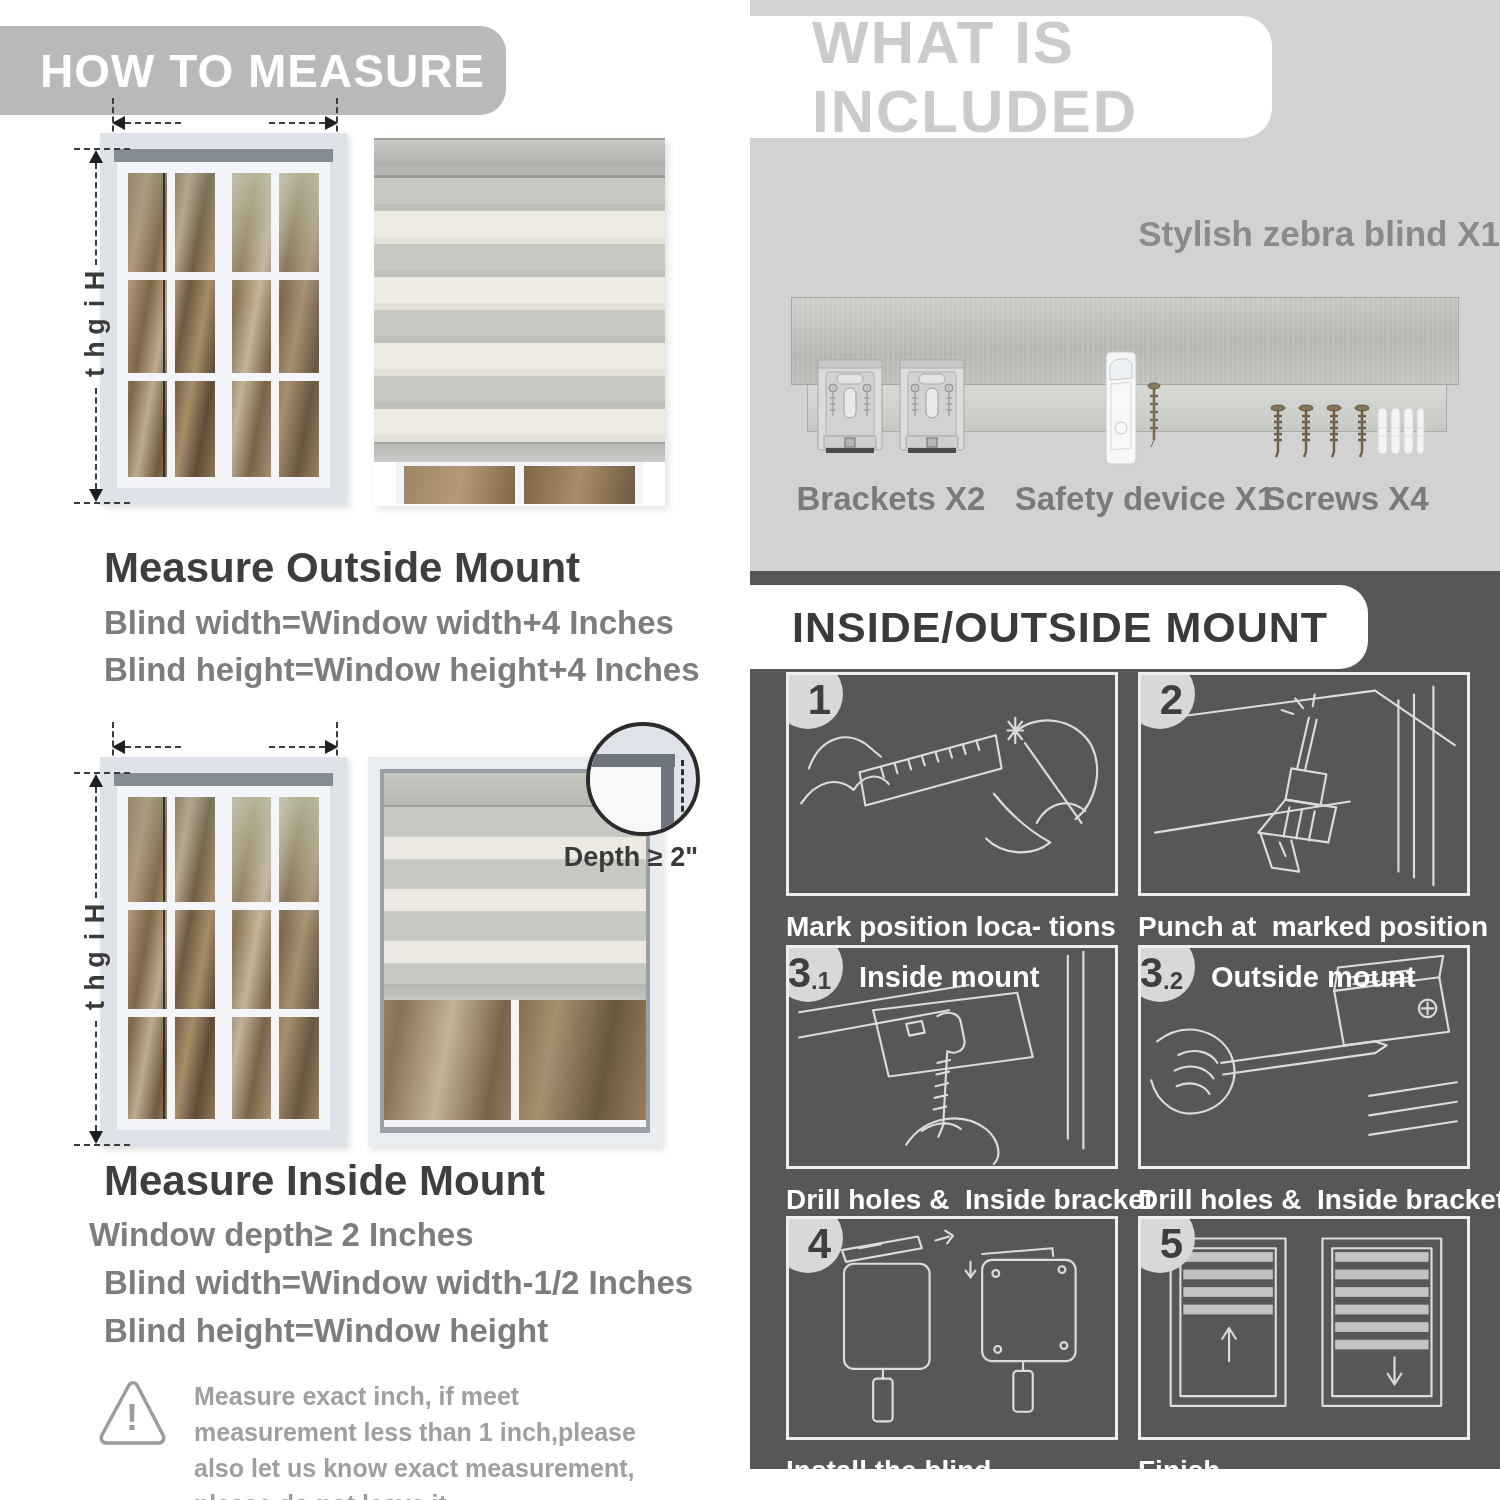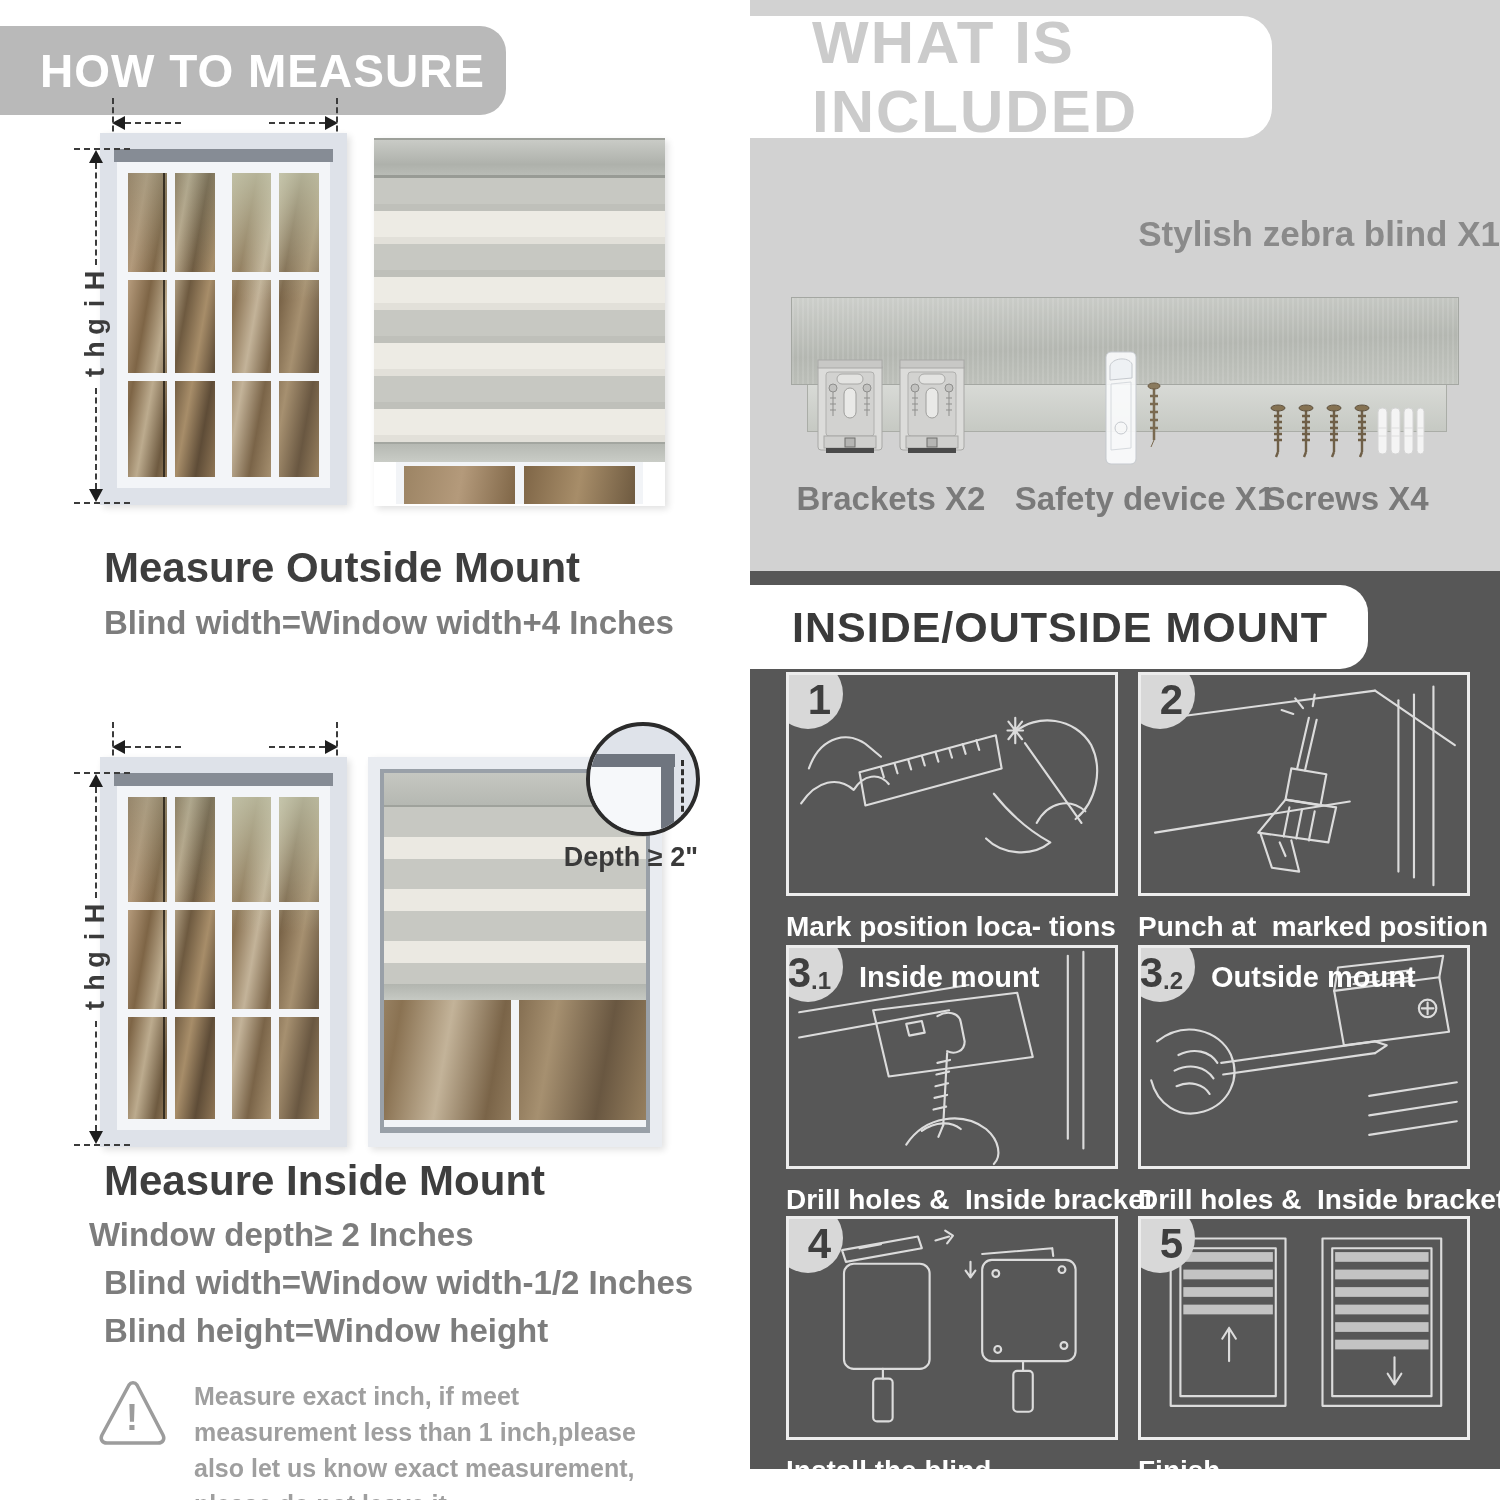--- a/index.html
+++ b/index.html
@@ -165,20 +165,21 @@
     <div class="b1-rail-top"></div>
     <div class="b1-stripes"></div>
     <div class="b1-rail-bot"></div>
     <div class="b1-window">
         <div class="b1-wphoto"></div>
       </div>
   </div>
 
   <div class="abs h1-left" style="left:104px;top:547px;">Measure Outside Mount</div>
   <div class="abs line-left" style="left:104px;top:606px;">Blind width=Window width+4 Inches</div>
+  <div class="abs line-left" style="left:104px;top:653px;">Blind height=Window height+4 Inches</div>
 
   <div class="abs measure-w" style="left:112px;top:732px;width:226px;height:30px;">
     <span class="endtick l"></span>
     <span class="ah l"></span>
     <span class="seg"></span>
     <span class="mw-label">Width</span>
     <span class="seg"></span>
     <span class="ah r"></span>
     <span class="endtick r"></span>
   </div>

